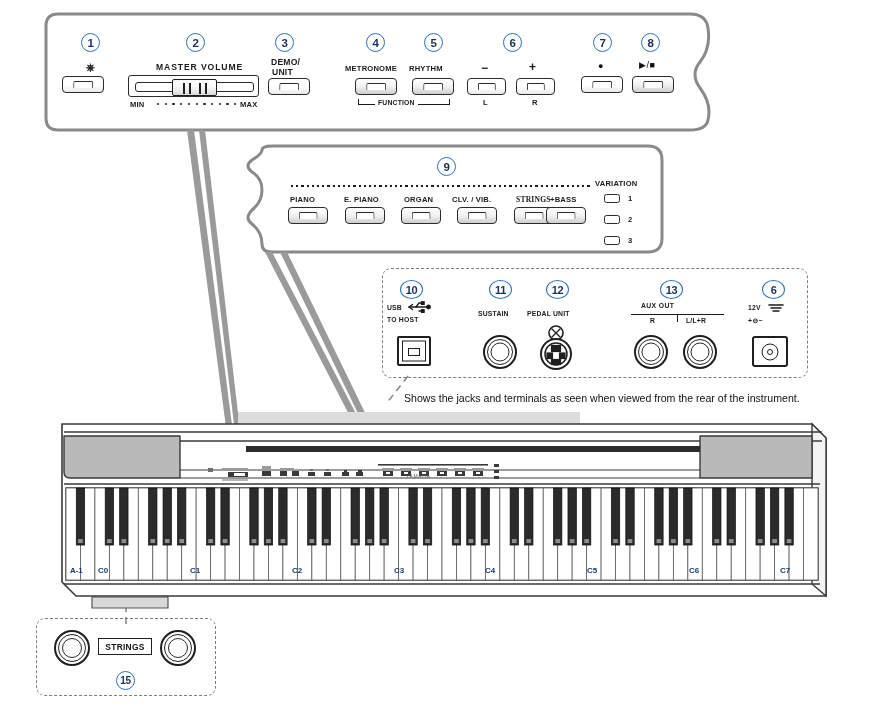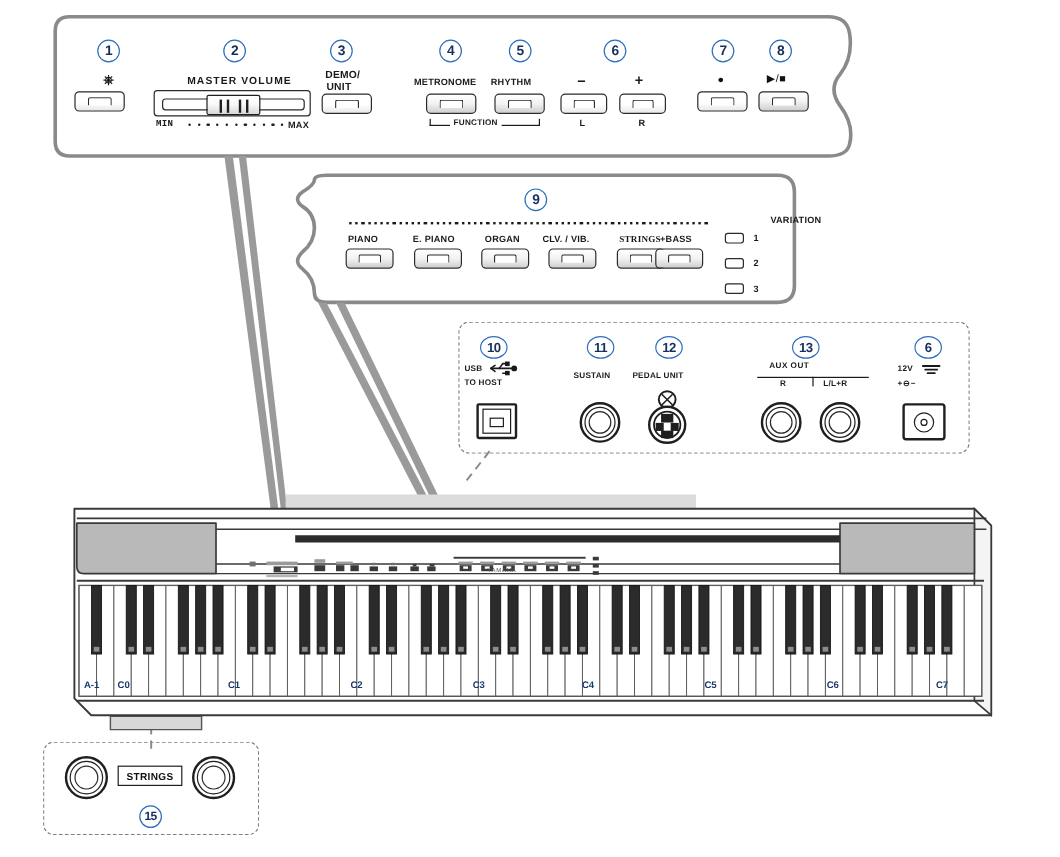--- a/index.html
+++ b/index.html
@@ -370,21 +370,21 @@
   <div class="txt lbl" style="left:156px;top:63px;letter-spacing:.9px;">MASTER VOLUME</div>
   <div class="slider-track" style="left:128px;top:75px;width:131px;height:22px;">
     <div class="slider-rail" style="left:6px;top:6px;width:119px;height:10px;"></div>
     <div class="slider-knob" style="left:43px;top:2.5px;width:45px;height:17px;">
       <div class="knob-line" style="left:10px;top:3px;height:11px;"></div>
       <div class="knob-line" style="left:16px;top:3px;height:11px;"></div>
       <div class="knob-line" style="left:26px;top:3px;height:11px;"></div>
       <div class="knob-line" style="left:32px;top:3px;height:11px;"></div>
     </div>
   </div>
-  <div class="txt lbl small" style="left:130px;top:101px;font-family:Liberation Mono, monospace;">MIN</div>
+  <div class="txt lbl small" style="left:130px;top:101px;">MIN</div>
   <div class="txt lbl small" style="left:240px;top:101px;">MAX</div>
   <div id="vol-ticks" style="position:absolute;left:0;top:0;">
       <div class="dot" style="left: 157px; top: 103px;"></div>
       <div class="dot" style="left: 164.7px; top: 103px;"></div>
       <div class="dot" style="left: 172.4px; top: 103px;"></div>
       <div class="dot" style="left: 180.1px; top: 103px;"></div>
       <div class="dot" style="left: 187.8px; top: 103px;"></div>
       <div class="dot" style="left: 195.5px; top: 103px;"></div>
       <div class="dot" style="left: 203.2px; top: 103px;"></div>
       <div class="dot" style="left: 210.9px; top: 103px;"></div>
@@ -514,21 +514,21 @@
 
   <div class="txt lbl small" style="left:452px;top:196px;">CLV. / VIB.</div>
   <div class="btn shade" style="left:457px;top:207px;width:40px;height:17px;"></div>
 
   <div class="txt lbl small" style="left:516px;top:196px;font-family:Liberation Serif, serif;">STRINGS</div>
   <div class="btn shade" style="left:514px;top:207px;width:40px;height:17px;"></div>
 
   <div class="txt lbl small" style="left:550px;top:196px;">+BASS</div>
   <div class="btn shade" style="left:546px;top:207px;width:40px;height:17px;"></div>
 
-  <div class="txt lbl small" style="left:595px;top:180px;margin-left:47px;">VARIATION</div>
+  <div class="txt lbl small" style="left:595px;top:180px;">VARIATION</div>
   <div class="led" style="left:604px;top:194px;"></div>
   <div class="txt lbl small" style="left:628px;top:195px;">1</div>
   <div class="led" style="left:604px;top:215px;"></div>
   <div class="txt lbl small" style="left:628px;top:216px;">2</div>
   <div class="led" style="left:604px;top:236px;"></div>
   <div class="txt lbl small" style="left:628px;top:237px;">3</div>
 
   <div class="dashbox" style="left:382px;top:268px;width:426px;height:110px;"></div>
 
   <div class="callout wide" style="left:400px;top:280px;">
@@ -605,20 +605,21 @@
         <path d="M4 5 L14 5"></path>
         <path d="M6 8 L12 8"></path>
     </g>
   </svg>
   <div class="txt lbl tiny" style="left:748px;top:318px;letter-spacing:.6px;">+⊖−</div>
   <div class="dcjack" style="left:752px;top:336px;width:36px;height:31px;">
     <div style="position:absolute;left:50%;top:50%;transform:translate(-50%,-50%);width:17px;height:17px;border-radius:50%;border:1.6px solid #1f1f1f;box-sizing:border-box;background:#fff;"></div>
     <div style="position:absolute;left:50%;top:50%;transform:translate(-50%,-50%);width:6px;height:6px;border-radius:50%;background:#fff;border:1.4px solid #1f1f1f;box-sizing:border-box;"></div>
   </div>
 
+  <div class="caption" style="left:404px;top:392px;">Shows the jacks and terminals as seen when viewed from the rear of the instrument.</div>
 
   <div class="note-lbl" style="left:70px;top:566px;">A-1</div>
   <div class="note-lbl" style="left:98px;top:566px;">C0</div>
   <div class="note-lbl" style="left:190px;top:566px;">C1</div>
   <div class="note-lbl" style="left:292px;top:566px;">C2</div>
   <div class="note-lbl" style="left:394px;top:566px;">C3</div>
   <div class="note-lbl" style="left:485px;top:566px;">C4</div>
   <div class="note-lbl" style="left:587px;top:566px;">C5</div>
   <div class="note-lbl" style="left:689px;top:566px;">C6</div>
   <div class="note-lbl" style="left:780px;top:566px;">C7</div>

